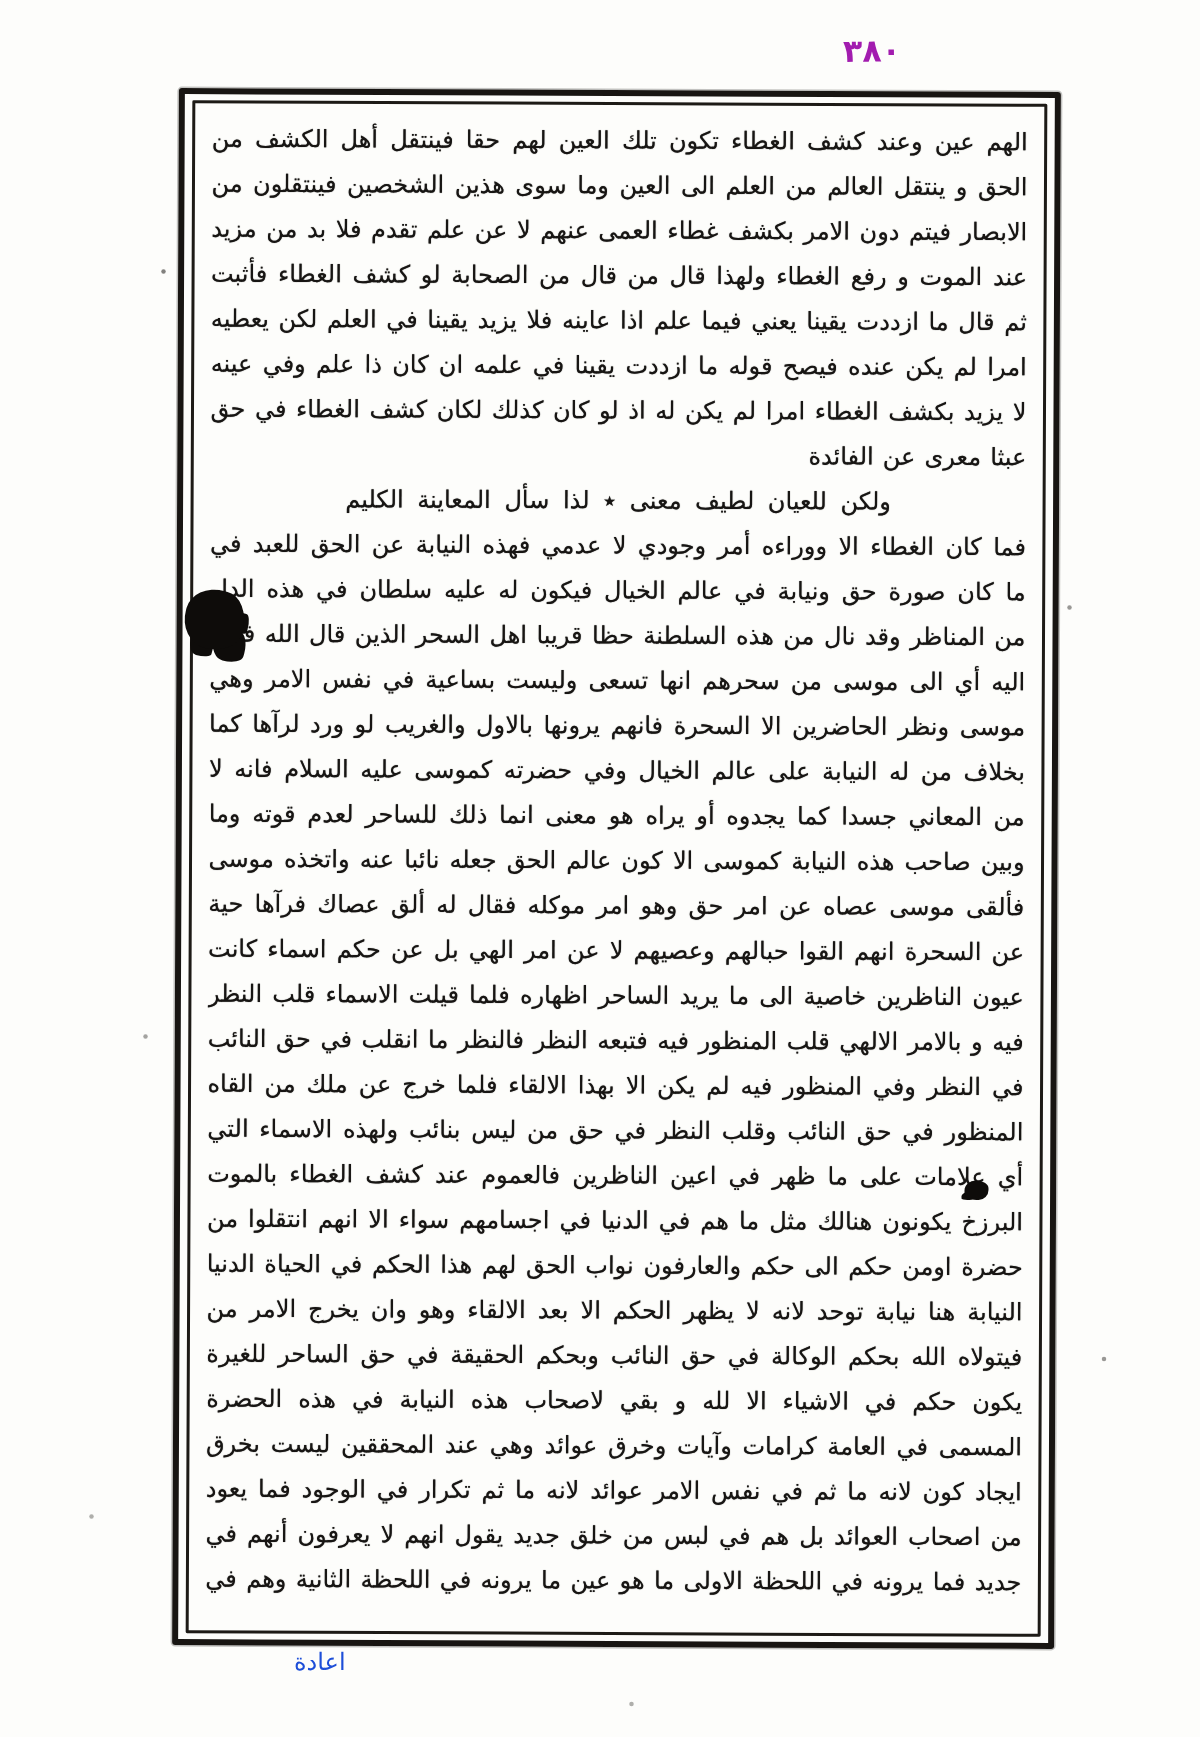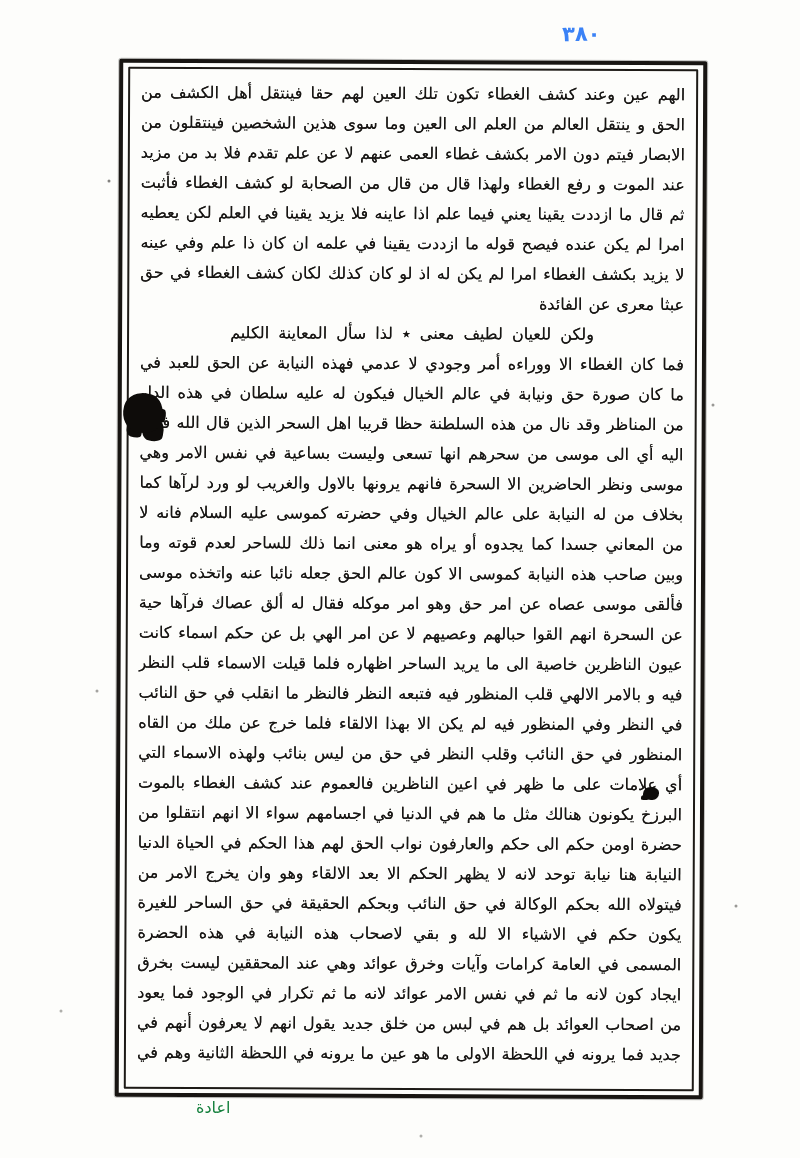--- a/index.html
+++ b/index.html
@@ -15,21 +15,21 @@
     background:#fdfdfb;
     direction:rtl;
     color:#1b1b1b;
   }
   .page-number{
     position:absolute;
     top:22px; right:200px;
     font-size:21px;
     font-weight:bold;
     letter-spacing:2px;
-    color:#3b82f6;
+    color:#a21caf;
     transform:rotate(-1deg);
   }
   .frame{
     position:absolute;
     left:117px; top:60px;
     width:588px; height:1038px;
     box-sizing:border-box;
     border:4px solid #181512;
     border-radius:2px;
     padding:4px 5px;
@@ -82,21 +82,21 @@
   .blot-small{
     left:643px; top:787px;
     width:16px; height:13px;
     border-radius:55% 62% 48% 58% / 60% 48% 60% 45%;
     box-shadow:-6px 4px 0 -4px #0e0c0a;
   }
   .catchword{
     position:absolute;
     left:196px; top:1098px;
     font-size:16px;
-    color:#15803d;
+    color:#1d4ed8;
   }
   
   .specks{
     position:absolute; left:0; top:0; width:2px; height:2px;
     background:transparent; border-radius:50%;
     box-shadow:
       108px 180px 0 0.5px rgba(30,28,24,0.55),
       712px 404px 0 0.5px rgba(30,28,24,0.45),
       96px  690px 0 0.5px rgba(30,28,24,0.4),
       735px 905px 0 0.5px rgba(30,28,24,0.45),

